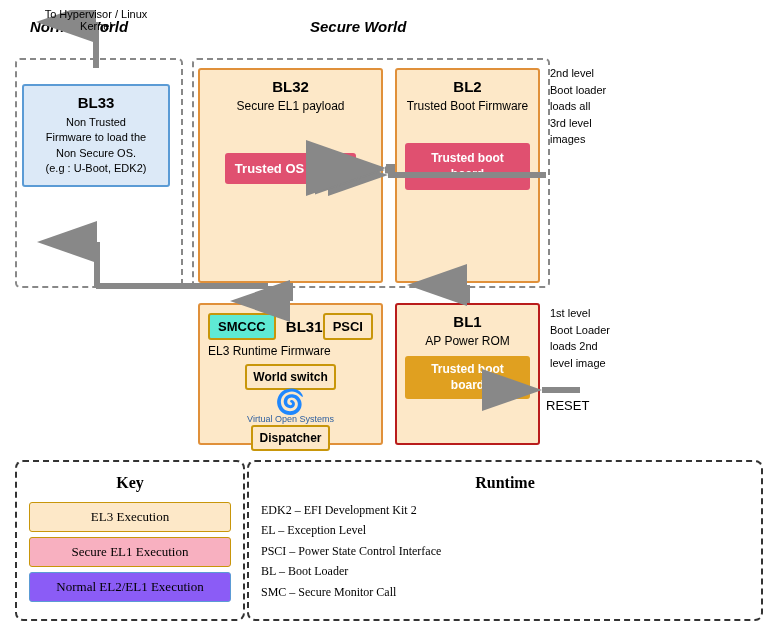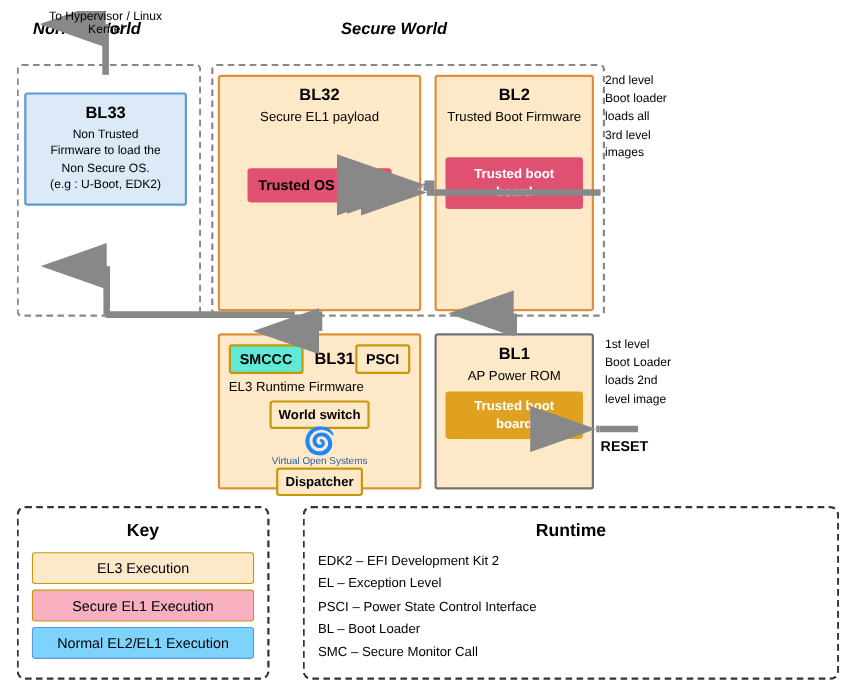--- a/index.html
+++ b/index.html
@@ -21,22 +21,23 @@
     }
     .bl-title {
       font-weight: bold;
       font-size: 15px;
       margin-bottom: 4px;
     }
 
     
     .bottom-area {
       display: flex;
-      gap: 30px;
+      gap: 2px;
       margin-top: 5px;
+      font-family: Liberation Serif, serif;
     }
 
     
     .key-box {
       width: 230px;
       border: 2px dashed #333;
       border-radius: 8px;
       padding: 12px;
     }
     .key-title {
@@ -48,21 +49,21 @@
     .key-item {
       padding: 6px 10px;
       margin-bottom: 5px;
       border-radius: 3px;
       text-align: center;
       font-size: 13px;
       border: 1px solid #c8960a;
     }
     .key-el3 { background: #fde8c8; }
     .key-sel1 { background: #f8b0c0; }
-    .key-el2 { background: #7dd3fc; border-color: #5b9bd5; }
+    .key-el2 { background: #8b5cf6; border-color: #5b9bd5; }
 
     
     .glossary-box {
       flex: 1;
       border: 2px dashed #333;
       border-radius: 8px;
       padding: 12px;
     }
     .glossary-title {
       font-size: 16px;
@@ -190,21 +191,21 @@
       top: 295px;
       width: 90px;
       font-size: 11px;
       line-height: 1.5;
     }
 
     .pos-reset-label {
       position: absolute;
       left: 536px;
       top: 388px;
-      font-weight: bold;
+      font-weight: normal;
       font-size: 13px;
     }
   </style>
 </head>
 <body>
 
 <div class="diagram-container">
   <div class="main-layout">
 
     <div class="pos-normal-label">Normal World</div>
@@ -225,21 +226,21 @@
 
     <div class="pos-bl33">
       <div class="bl-title">BL33</div>
       <div style="font-size:11px; line-height:1.4;">Non Trusted<br>Firmware to load the<br>Non Secure OS.<br>(e.g : U-Boot, EDK2)</div>
     </div>
 
     <div class="pos-bl32">
       <div class="bl-title">BL32</div>
       <div style="font-size:12px; margin-bottom:8px;">Secure EL1 payload</div>
       <div style="margin-top:40px;">
-        <div style="background:#e05070; color:#000000; border-radius:3px; padding:8px 10px; font-size:13px; font-weight:bold; display:inline-block;">Trusted OS kernel</div>
+        <div style="background:#e05070; color:#ffffff; border-radius:3px; padding:8px 10px; font-size:13px; font-weight:bold; display:inline-block;">Trusted OS kernel</div>
       </div>
     </div>
 
     <div class="pos-bl2">
       <div class="bl-title">BL2</div>
       <div style="font-size:12px; margin-bottom:8px;">Trusted Boot Firmware</div>
       <div style="margin-top:30px;">
         <div style="background:#e05070; color:#fff; border-radius:3px; padding:8px 10px; font-size:12px; font-weight:bold; display:inline-block; line-height:1.3;">Trusted boot board</div>
       </div>
     </div>
@@ -254,21 +255,21 @@
       <div style="display:flex; justify-content:space-between; align-items:center;flex-direction:column;">
         <div style="border:2px solid #c8960a; padding:4px 6px; border-radius:3px; font-weight:bold; font-size:12px; background:#fde8c8;">World switch</div>
         <div style="text-align:center; font-size:10px; color:#3060a0; line-height:1.2;">
           <div style="font-size:24px; color:#c03060; line-height:1;">🌀</div>
           <div style="font-size:9px;">Virtual Open Systems</div>
         </div>
         <div style="border:2px solid #c8960a; padding:4px 6px; border-radius:3px; font-weight:bold; font-size:12px; background:#fde8c8;">Dispatcher</div>
       </div>
     </div>
 
-    <div style="position:absolute; left:385px; top:293px; width:145px; height:142px; border:2px solid #737373; background:#fde8c8; border-radius:3px; padding:8px; text-align:center; z-index:5;">
+    <div style="position:absolute; left:385px; top:293px; width:145px; height:142px; border:2px solid #b91c1c; background:#fde8c8; border-radius:3px; padding:8px; text-align:center; z-index:5;">
       <div class="bl-title">BL1</div>
       <div style="font-size:12px; margin-bottom:4px;">AP Power ROM</div>
       <div style="margin-top:8px;">
         <div style="background:#e0a020; color:#fff; border-radius:3px; padding:6px 8px; font-size:12px; font-weight:bold; display:inline-block; line-height:1.3;">Trusted boot board</div>
       </div>
     </div>
 
     <svg class="arrow-svg">
 
       <defs>

